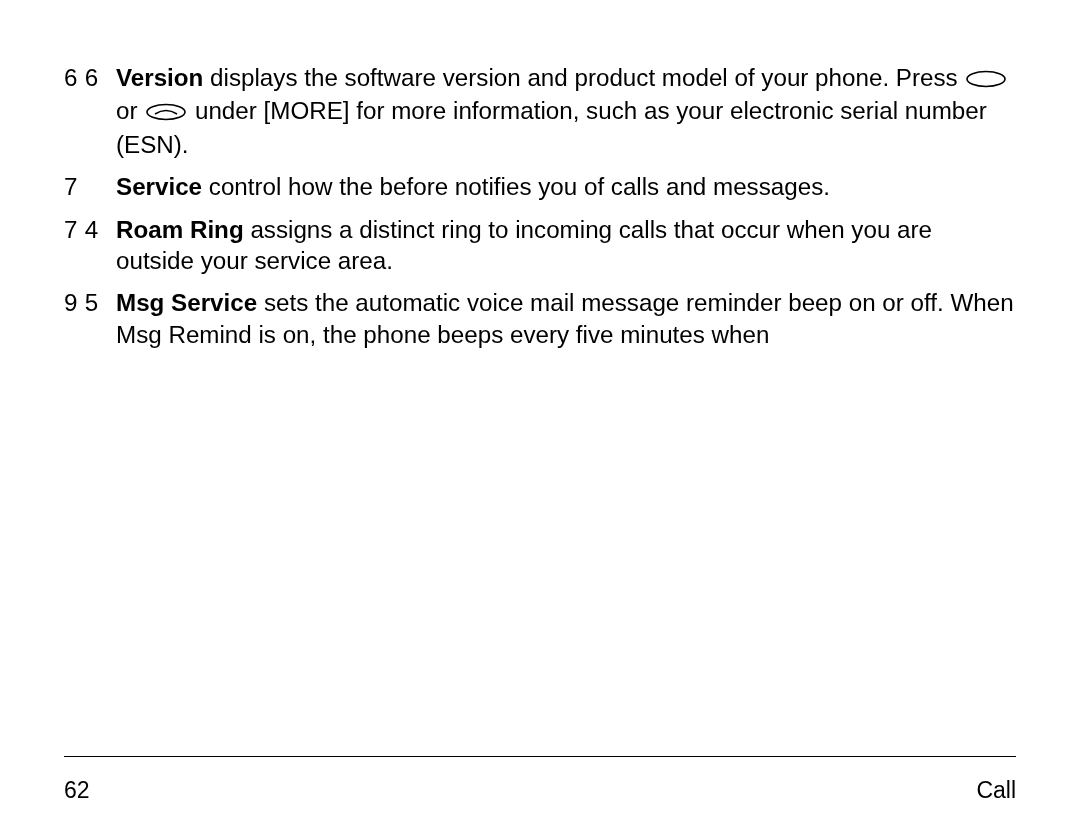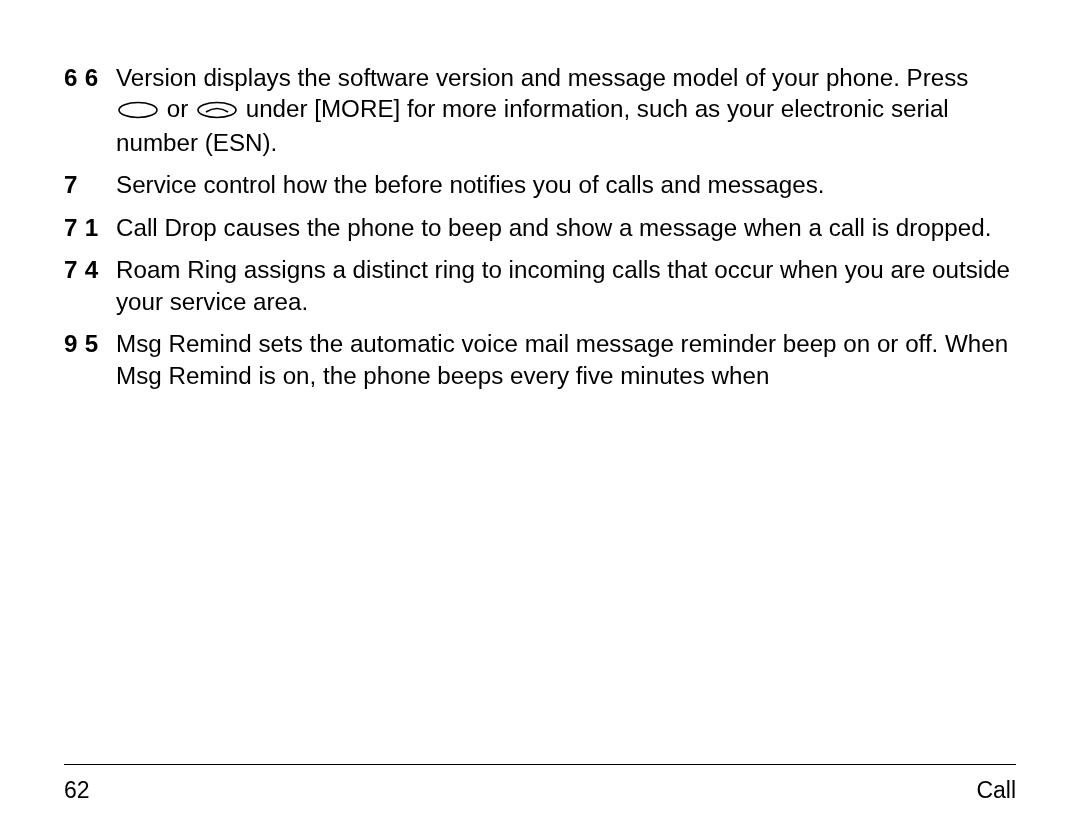--- a/index.html
+++ b/index.html
@@ -21,94 +21,88 @@
     font-size: 24.2px;
     line-height: 1.30;
     color: #000;
   }
   .entry {
     display: flex;
     margin-bottom: 11px;
   }
   .num-col {
     flex: 0 0 52px;
-    font-weight: 700;
+    font-weight: 400;
     white-space: pre;
     letter-spacing: 0.3px;
   }
   .text-col {
     flex: 1;
   }
   .term {
-    font-weight: 400;
+    font-weight: 700;
   }
   .icon-ellipse {
     display: inline-block;
     vertical-align: middle;
     margin: 0 1px;
   }
   .footer {
     position: absolute;
     left: 64px;
     right: 64px;
     bottom: 30px;
     border-top: 1px solid #000;
-    padding-top: 12px;
+    padding-top: 20px;
     display: flex;
     justify-content: space-between;
     font-size: 23px;
   }
 </style>
 </head>
 <body>
 
 <div class="page">
   <div class="entries">
 
     <div class="entry">
       <div class="num-col">6 6</div>
       <div class="text-col">
-        <span class="term">Version</span><span> displays the software version and message model of your phone. Press </span><span class="icon-ellipse"><svg width="42" height="18" viewBox="0 0 42 18">
+        <span class="term">Version</span><span> displays the software version and product model of your phone. Press </span><span class="icon-ellipse"><svg width="42" height="18" viewBox="0 0 42 18">
               <ellipse cx="21" cy="9" rx="19" ry="7.5" fill="none" stroke="#000" stroke-width="1.6"></ellipse>
             </svg></span><span> or </span><span class="icon-ellipse"><svg width="42" height="18" viewBox="0 0 42 18">
               <ellipse cx="21" cy="9" rx="19" ry="7.5" fill="none" stroke="#000" stroke-width="1.6"></ellipse>
               <path d="M10 11 Q21 4 32 11" fill="none" stroke="#000" stroke-width="1.6"></path>
             </svg></span><span> under [MORE] for more information, such as your electronic serial number (ESN).</span>
       </div>
     </div>
 
 
 
     <div class="entry">
       <div class="num-col">7</div>
       <div class="text-col">
         <span class="term">Service</span><span> control how the before notifies you of calls and messages.</span>
       </div>
     </div>
 
-    <div class="entry">
-      <div class="num-col">7 1</div>
-      <div class="text-col">
-        <span class="term">Call Drop</span><span> causes the phone to beep and show a message when a call is dropped.</span>
-      </div>
-    </div>
 
 
 
     <div class="entry">
       <div class="num-col">7 4</div>
       <div class="text-col">
         <span class="term">Roam Ring</span><span> assigns a distinct ring to incoming calls that occur when you are outside your service area.</span>
       </div>
     </div>
 
     <div class="entry">
       <div class="num-col">9 5</div>
       <div class="text-col">
-        <span class="term">Msg Remind</span><span> sets the automatic voice mail message reminder beep on or off. When Msg Remind is on, the phone beeps every five minutes when</span>
+        <span class="term">Msg Service</span><span> sets the automatic voice mail message reminder beep on or off. When Msg Remind is on, the phone beeps every five minutes when</span>
       </div>
     </div>
 
   </div>
 
   <div class="footer">
     <span>62</span>
     <span>Call</span>
   </div>
 </div>

